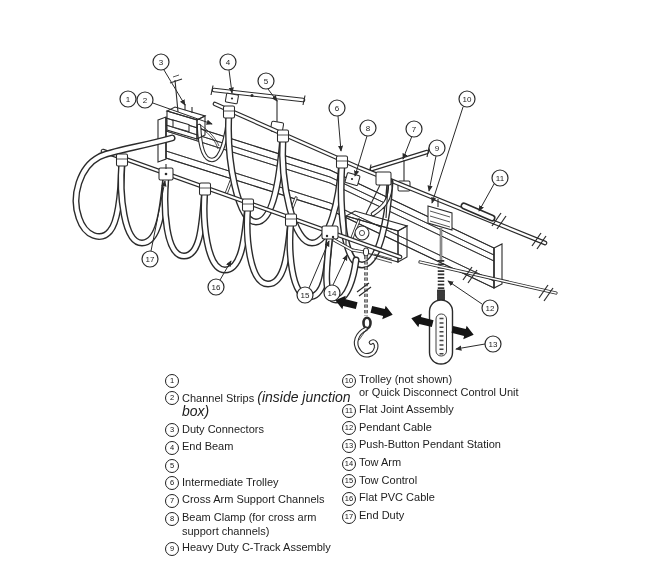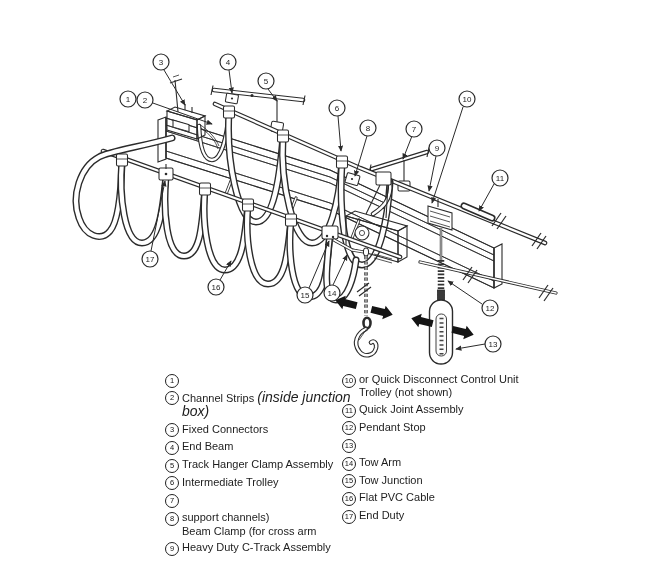--- a/index.html
+++ b/index.html
@@ -374,92 +374,95 @@
       </div>
   <div class="lrow">
         <span class="lnum">2</span>
         <span class="ltxt">
           <div><span>Channel Strips</span> <span class="note">(inside junction box)</span></div>
         </span>
       </div>
   <div class="lrow">
         <span class="lnum">3</span>
         <span class="ltxt">
-          <div><span>Fixed Connectors</span></div>
+          <div><span>Duty Connectors</span></div>
         </span>
       </div>
   <div class="lrow">
         <span class="lnum">4</span>
         <span class="ltxt">
           <div><span>End Beam</span></div>
         </span>
       </div>
   <div class="lrow">
         <span class="lnum">5</span>
-        <span class="ltxt">
-          <div><span>Track Hanger Clamp Assembly</span></div>
-        </span>
       </div>
   <div class="lrow">
         <span class="lnum">6</span>
         <span class="ltxt">
           <div><span>Intermediate Trolley</span></div>
         </span>
       </div>
   <div class="lrow">
         <span class="lnum">7</span>
+        <span class="ltxt">
+          <div><span>Cross Arm Support Channels</span></div>
+        </span>
       </div>
   <div class="lrow">
         <span class="lnum">8</span>
         <span class="ltxt">
+          <div>Beam Clamp (for cross arm</div>
           <div>support channels)</div>
-          <div>Beam Clamp (for cross arm</div>
         </span>
       </div>
   <div class="lrow">
         <span class="lnum">9</span>
         <span class="ltxt">
           <div><span>Heavy Duty C-Track Assembly</span></div>
         </span>
       </div>
 </div>
 
 <div class="lcol" style="left:342px;top:373px;">
   <div class="lrow">
         <span class="lnum">10</span>
         <span class="ltxt">
+          <div>Trolley (not shown)</div>
           <div>or Quick Disconnect Control Unit</div>
-          <div>Trolley (not shown)</div>
         </span>
       </div>
   <div class="lrow">
         <span class="lnum">11</span>
         <span class="ltxt">
-          <div><span>Quick Joint Assembly</span></div>
+          <div><span>Flat Joint Assembly</span></div>
         </span>
       </div>
   <div class="lrow">
         <span class="lnum">12</span>
         <span class="ltxt">
-          <div><span>Pendant Stop</span></div>
+          <div><span>Pendant Cable</span></div>
         </span>
       </div>
   <div class="lrow">
         <span class="lnum">13</span>
+        <span class="ltxt">
+          <div><span>Push-Button Pendant Station</span></div>
+        </span>
       </div>
   <div class="lrow">
         <span class="lnum">14</span>
         <span class="ltxt">
           <div><span>Tow Arm</span></div>
         </span>
       </div>
   <div class="lrow">
         <span class="lnum">15</span>
         <span class="ltxt">
-          <div><span>Tow Junction</span></div>
+          <div><span>Tow Control</span></div>
         </span>
       </div>
   <div class="lrow">
         <span class="lnum">16</span>
         <span class="ltxt">
           <div><span>Flat PVC Cable</span></div>
         </span>
       </div>
   <div class="lrow">
         <span class="lnum">17</span>

